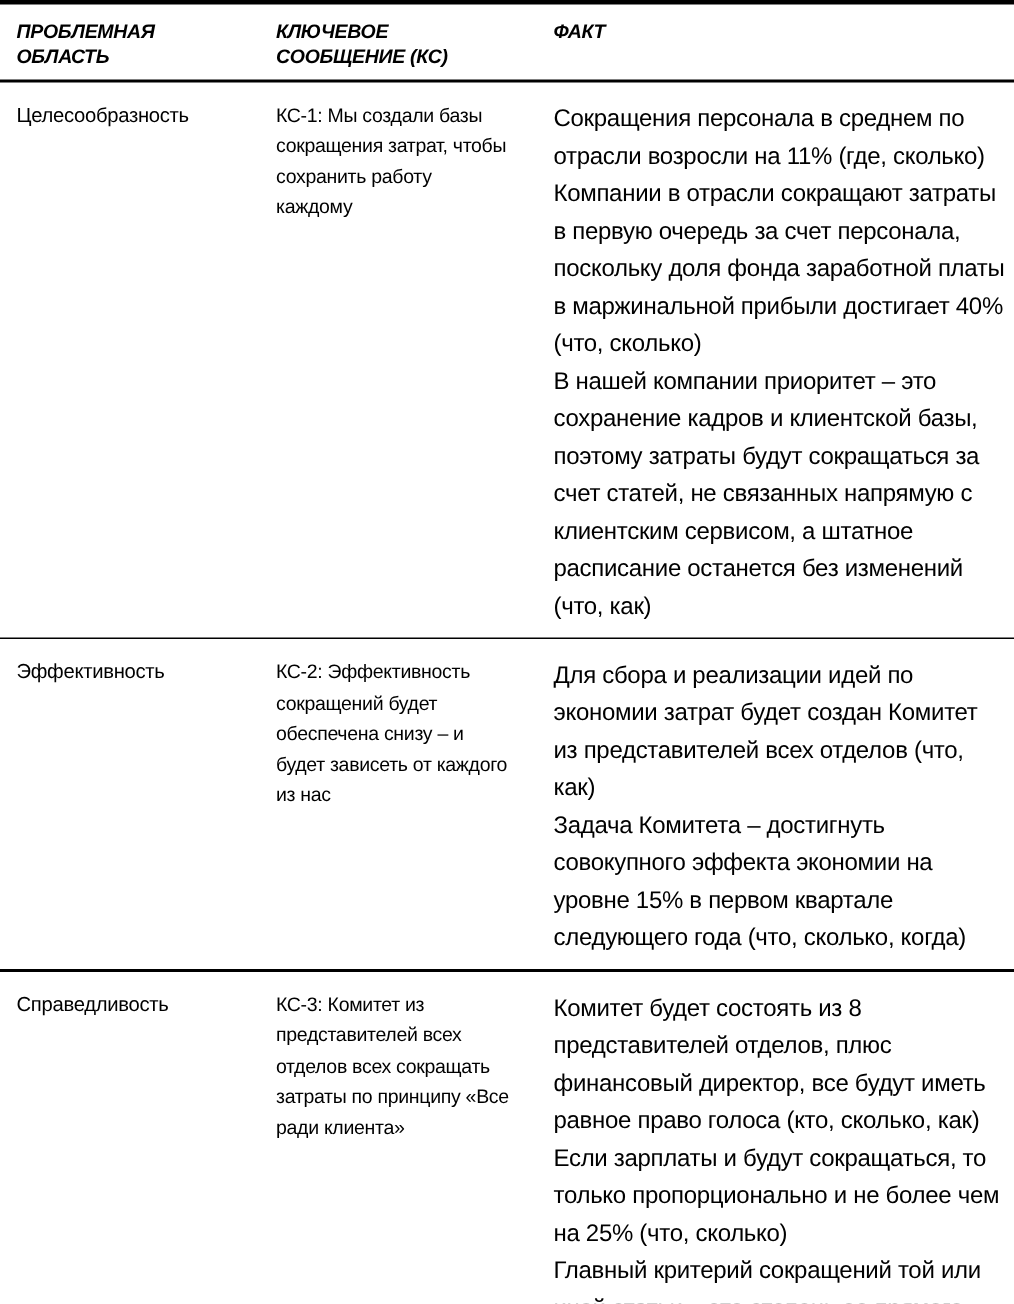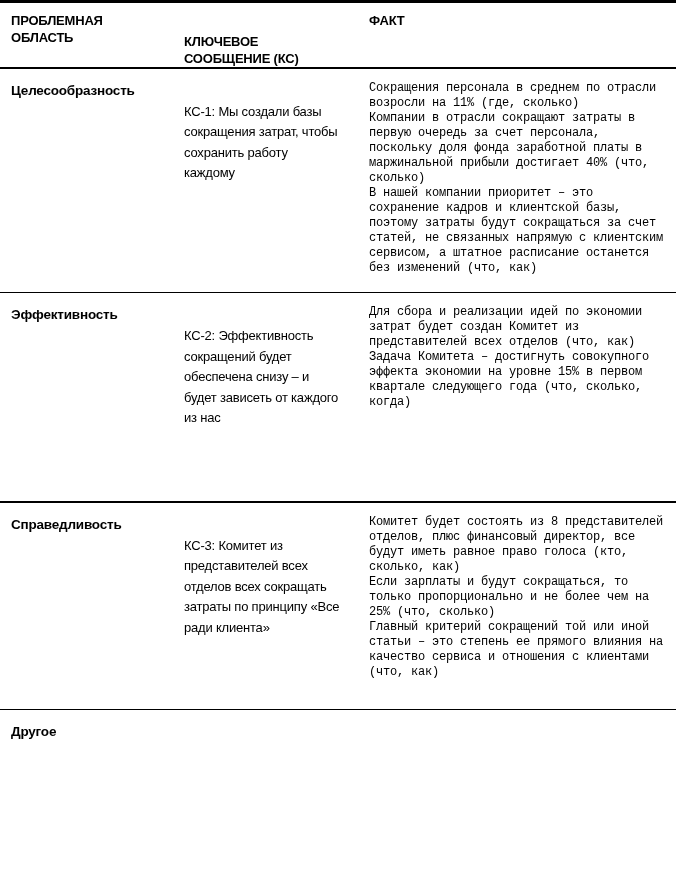--- a/index.html
+++ b/index.html
@@ -19,57 +19,57 @@
   .rule-thin        { height: 1.5px; background: #000; }
 
   .grid-row {
     display: grid;
     grid-template-columns: 184px 185px 1fr;
     width: 100%;
   }
   .header-row {
     min-height: 50px;
     padding-top: 9px;
+    font-style: italic;
   }
   .header-cell {
     font-size: 13px;
     font-weight: bold;
     line-height: 17px;
     letter-spacing: -0.2px;
     text-transform: uppercase;
   }
   .col-1 { padding-left: 11px; padding-right: 12px; }
-  .col-2 { padding-right: 14px; margin-top: 21px; }
+  .col-2 { padding-right: 14px; }
   .col-3 { padding-right: 6px; }
   .hdr-narrow-1 { max-width: 120px; }
   .hdr-narrow-2 { max-width: 140px; }
 
   .body-row { padding-top: 12px; padding-bottom: 8px; }
   .row-1 { min-height: 223px; }
   .row-2 { min-height: 208px; }
   .row-3 { min-height: 206px; }
   .row-4 { min-height: 165px; }
 
   .area-cell {
     font-size: 13.5px;
-    font-weight: bold;
+    font-weight: normal;
     letter-spacing: -0.2px;
     line-height: 20px;
   }
   .message-cell {
     font-size: 13px;
     line-height: 20.5px;
     letter-spacing: -0.2px;
     max-width: 172px;
   }
   .fact-cell {
-    font-size: 12px;
-    line-height: 15px;
+    font-size: 16px;
+    line-height: 25px;
     letter-spacing: -0.2px;
-    font-family: Liberation Mono, monospace;
   }
   .fact-cell p { margin: 0; }
 </style>
 </head>
 <body>
 
 <div class="page">
 
   <div class="rule-thick-top"></div>
 

